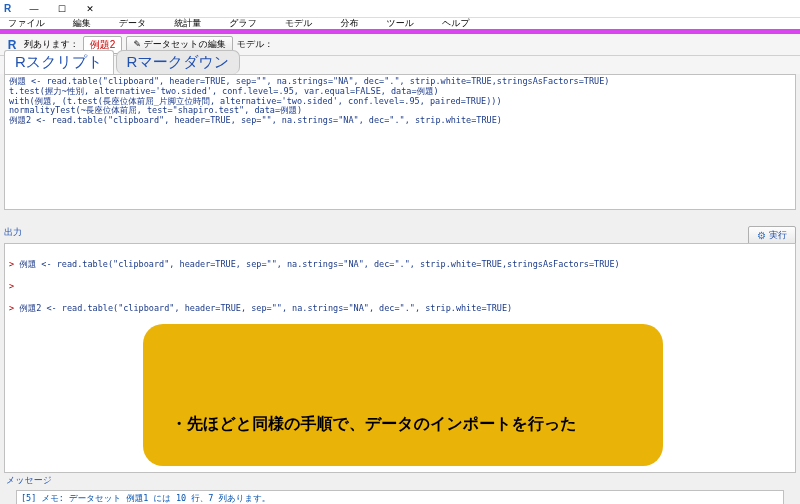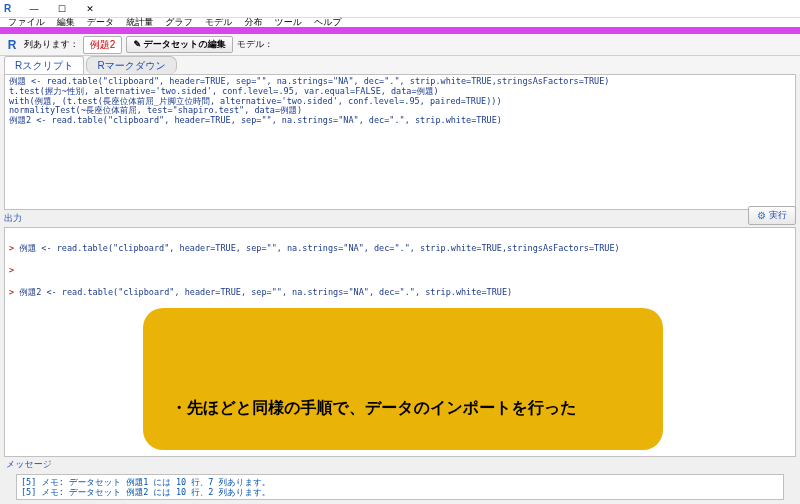--- a/index.html
+++ b/index.html
@@ -35,22 +35,22 @@
     display: flex; align-items: center; justify-content: center;
     font-size: 9px;
     cursor: pointer;
   }
   .menubar {
     height: 16px;
     background: #fff;
     display: flex;
     align-items: center;
     padding: 0 4px;
-    gap: 4px;
-    border-bottom: 7px solid #d946ef;
+    gap: 20px;
+    border-bottom: 5px solid #d946ef;
     font-size: 9px;
   }
   .menubar span { padding: 1px 4px; cursor: pointer; }
   .toolbar {
     height: 22px;
     background: #f5f5f5;
     display: flex;
     align-items: center;
     padding: 0 4px;
     gap: 4px;
@@ -63,42 +63,42 @@
     font-weight:bold;color:#2060c0;font-size:12px;
   }
   .toolbar .label { color: #000; }
   .toolbar .btn {
     background: linear-gradient(#fdfdfd,#e8e8e8);
     border: 1px solid #b0b0b0;
     padding: 1px 6px;
     border-radius: 2px;
     cursor: pointer;
     font-size: 9px;
-    font-weight: bold;
   }
   .toolbar .ds-name {
     color: #c00;
     background:#fff;
     border:1px solid #b0b0b0;
     padding:1px 6px;
     border-radius:2px;
     font-size:10px;
   }
   .toolbar .model-name {
     color: #c00;
     font-size: 9px;
     padding: 1px 3px;
   }
   .tabs {
     height: 18px;
     background: #f5f5f5;
     display: flex;
+    align-items: flex-end;
     padding: 0 4px;
     gap: 0;
-    font-size: 10px;
+    font-size: 15px;
   }
   .tab {
     padding: 2px 10px;
     border: 1px solid #c0c0c0;
     border-bottom: none;
     background: #e8e8e8;
     cursor: pointer;
     border-radius: 3px 3px 0 0;
     margin-right:2px;
   }
@@ -114,24 +114,24 @@
     margin: 0 4px;
     padding: 2px 4px;
     font-family: "MS Gothic", monospace;
     font-size: 8.5px;
     white-space: pre;
     overflow: auto;
     color: #1b3a8a;
     line-height: 1.15;
   }
   .output-header {
-    height: 17px;
-    display: flex;
-    align-items: flex-end;
-    padding: 2px 4px;
+    height: 33px;
+    display: flex;
+    align-items: flex-start;
+    padding: 16px 4px;
     font-size: 9px;
     color: #2050b0;
   }
   .output-header .flex { flex: 1; }
   .run-btn {
     background: linear-gradient(#fdfdfd,#e8e8e8);
     border: 1px solid #b0b0b0;
     padding: 2px 8px;
     border-radius: 2px;
     cursor: pointer;

